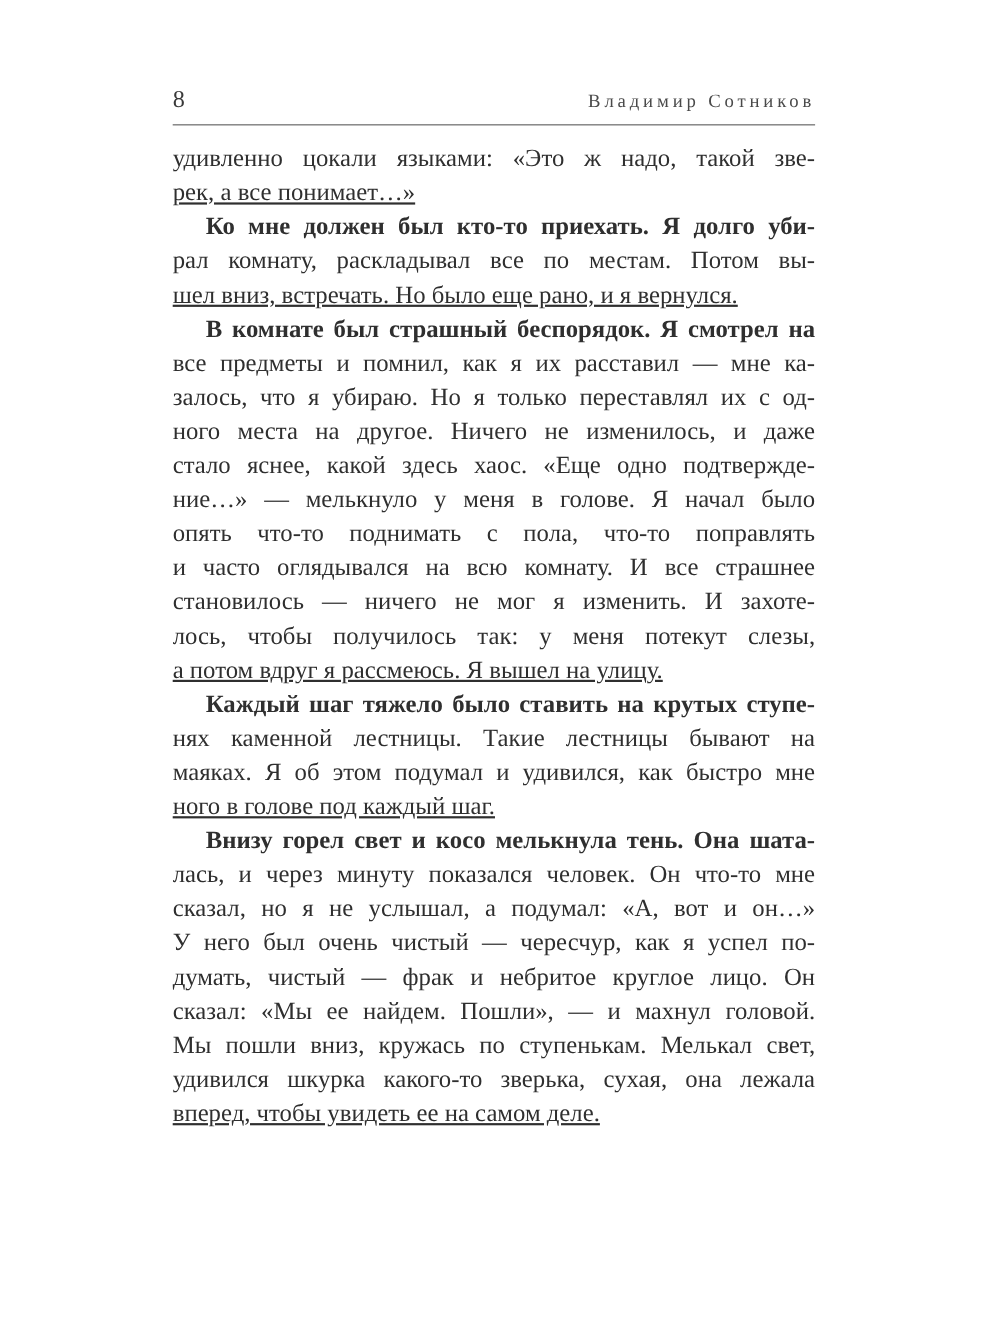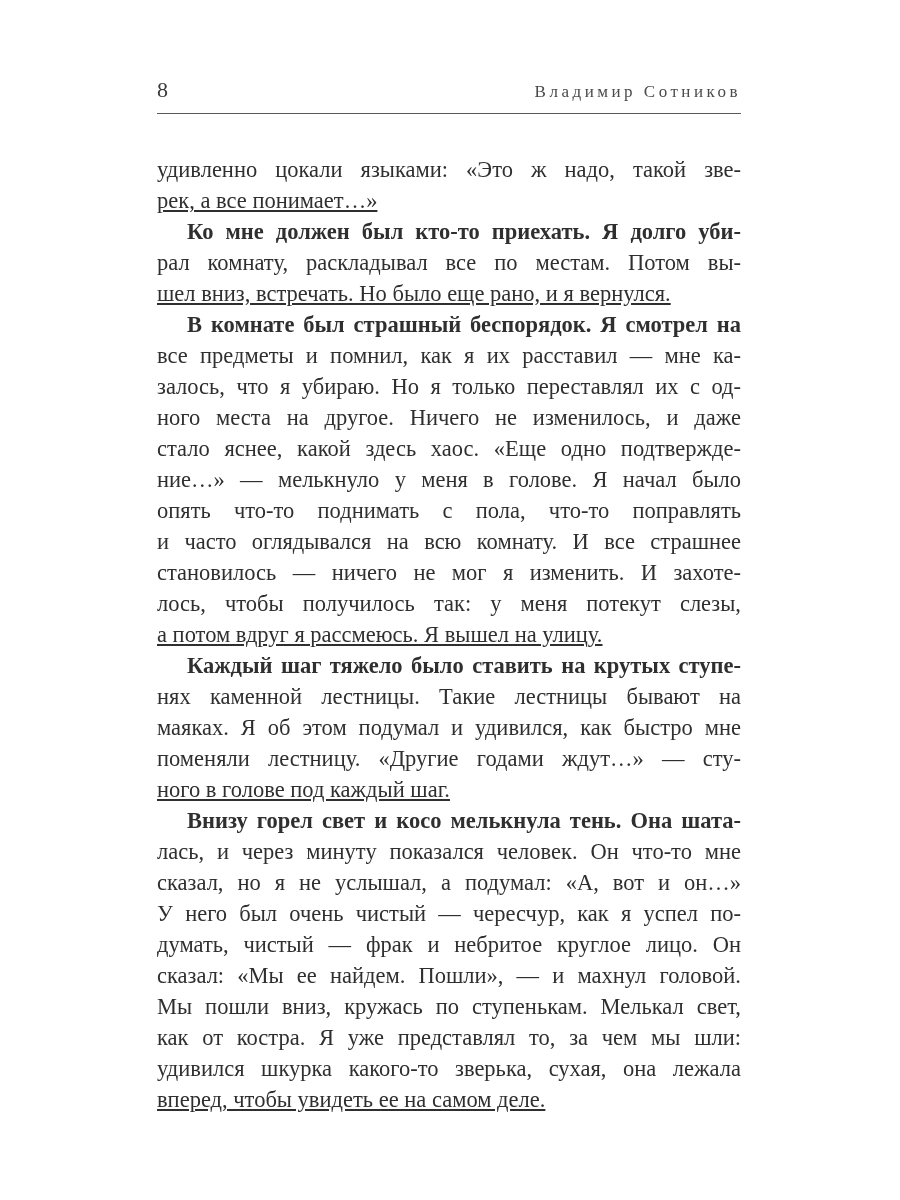--- a/index.html
+++ b/index.html
@@ -30,21 +30,21 @@
     color: #3a3a3a;
   }
   .header-author {
     font-size: 17px;
     letter-spacing: 3.5px;
     color: #4a4a4a;
     white-space: nowrap;
     margin-top: 16px;
   }
   .page-body {
-    margin-top: 40px;
+    margin-top: 14px;
     font-size: 22.5px;
     line-height: 31px;
     color: #2f2f2f;
   }
   .line {
     text-align: justify;
     text-align-last: justify;
     white-space: normal;
   }
   .line.last {
@@ -77,26 +77,24 @@
       <div class="line">стало яснее, какой здесь хаос. «Еще одно подтвержде-</div>
       <div class="line">ние…» — мелькнуло у меня в голове. Я начал было</div>
       <div class="line">опять что-то поднимать с пола, что-то поправлять</div>
       <div class="line">и часто оглядывался на всю комнату. И все страшнее</div>
       <div class="line">становилось — ничего не мог я изменить. И захоте-</div>
       <div class="line">лось, чтобы получилось так: у меня потекут слезы,</div>
       <div class="line last">а потом вдруг я рассмеюсь. Я вышел на улицу.</div>
       <div class="line indent">Каждый шаг тяжело было ставить на крутых ступе-</div>
       <div class="line">нях каменной лестницы. Такие лестницы бывают на</div>
       <div class="line">маяках. Я об этом подумал и удивился, как быстро мне</div>
-      <div class="line">поменяли лестницу. «Другие годами ждут…» — сту-</div>
       <div class="line last">ного в голове под каждый шаг.</div>
       <div class="line indent">Внизу горел свет и косо мелькнула тень. Она шата-</div>
       <div class="line">лась, и через минуту показался человек. Он что-то мне</div>
       <div class="line">сказал, но я не услышал, а подумал: «А, вот и он…»</div>
       <div class="line">У него был очень чистый — чересчур, как я успел по-</div>
       <div class="line">думать, чистый — фрак и небритое круглое лицо. Он</div>
       <div class="line">сказал: «Мы ее найдем. Пошли», — и махнул головой.</div>
       <div class="line">Мы пошли вниз, кружась по ступенькам. Мелькал свет,</div>
-      <div class="line">как от костра. Я уже представлял то, за чем мы шли:</div>
       <div class="line">удивился шкурка какого-то зверька, сухая, она лежала</div>
       <div class="line last">вперед, чтобы увидеть ее на самом деле.</div>
     </div>
 </div>
 
 </body></html>

